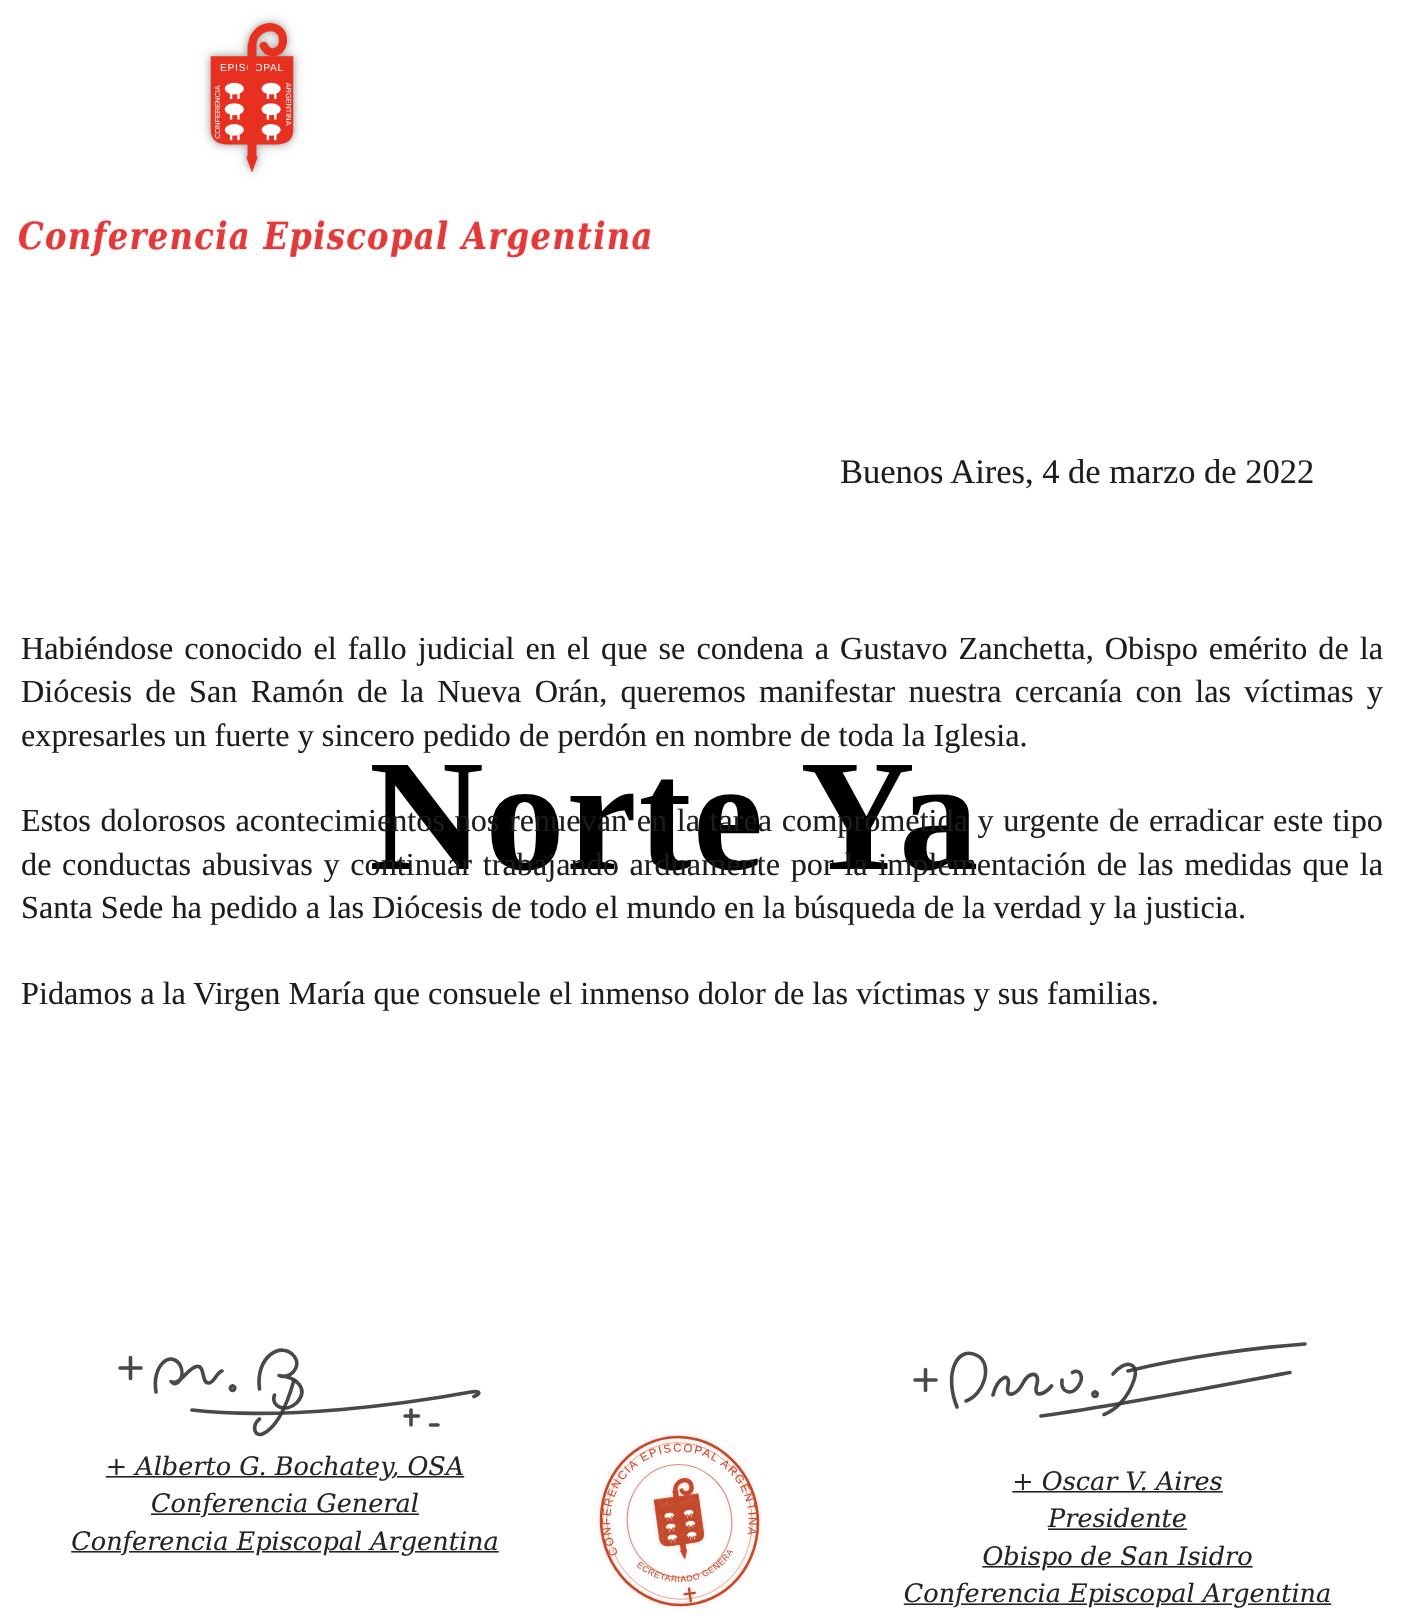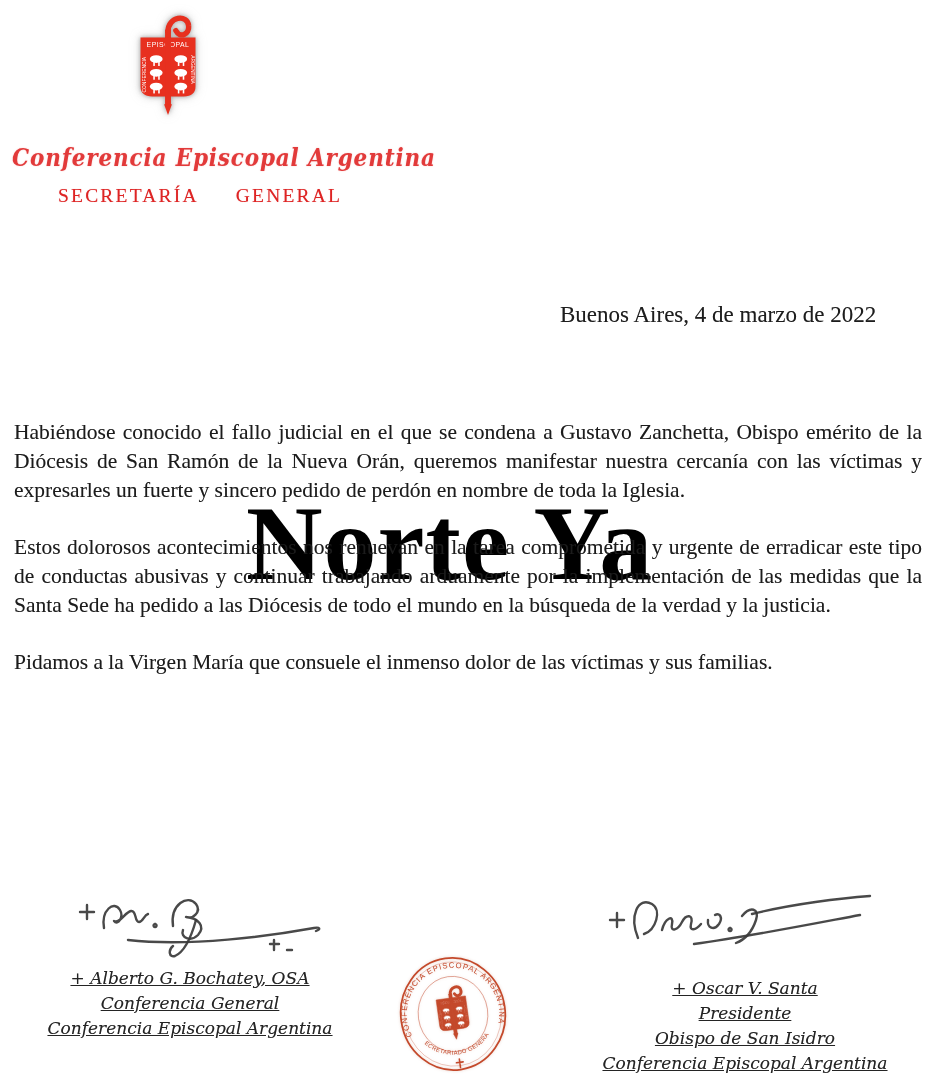--- a/index.html
+++ b/index.html
@@ -108,21 +108,20 @@
     <circle cx="40" cy="31" r="3.6" fill="currentColor"></circle>
   </symbol>
 </svg>
 
 <div class="page">
 
   <svg class="crest-top" viewBox="0 0 80 110">
     <use href="#crest-shape" xlink:href="#crest-shape"></use>
   </svg>
   <div class="org-script">Conferencia Episcopal Argentina</div>
-  <div class="dept">SECRETARÍA  GENERAL</div>
 
   <div class="date-line">Buenos Aires, 4 de marzo de 2022</div>
 
   <div class="watermark">Norte Ya</div>
 
   <div class="body-text">
     <p>Habiéndose conocido el fallo judicial en el que se condena a Gustavo Zanchetta, Obispo emérito de la Diócesis de San Ramón de la Nueva Orán, queremos manifestar nuestra cercanía con las víctimas y expresarles un fuerte y sincero pedido de perdón en nombre de toda la Iglesia.</p>
     <p>Estos dolorosos acontecimientos nos renuevan en la tarea comprometida y urgente de erradicar este tipo de conductas abusivas y continuar trabajando arduamente por la implementación de las medidas que la Santa Sede ha pedido a las Diócesis de todo el mundo en la búsqueda de la verdad y la justicia.</p>
     <p>Pidamos a la Virgen María que consuele el inmenso dolor de las víctimas y sus familias.</p>
   </div>
@@ -148,21 +147,21 @@
     <path d="M92,62 C150,54 210,42 258,33"></path>
   </svg>
 
   <div class="sig-block sig-left">
     <div>+ Alberto G. Bochatey, OSA</div>
     <div>Conferencia General</div>
     <div>Conferencia Episcopal Argentina</div>
   </div>
 
   <div class="sig-block sig-right">
-    <div>+ Oscar V. Santa</div>
+    <div>+ Oscar V. Aires</div>
     <div>Presidente</div>
     <div>Obispo de San Isidro</div>
     <div>Conferencia Episcopal Argentina</div>
   </div>
 
   <svg class="seal" viewBox="0 0 120 126">
     <defs>
       <path id="seal-top-arc" d="M 22 92 A 47.8 47.8 0 1 1 98 92"></path>
       <path id="seal-bottom-arc" d="M 26 89 A 44 44 0 0 0 94 89"></path>
     </defs>

